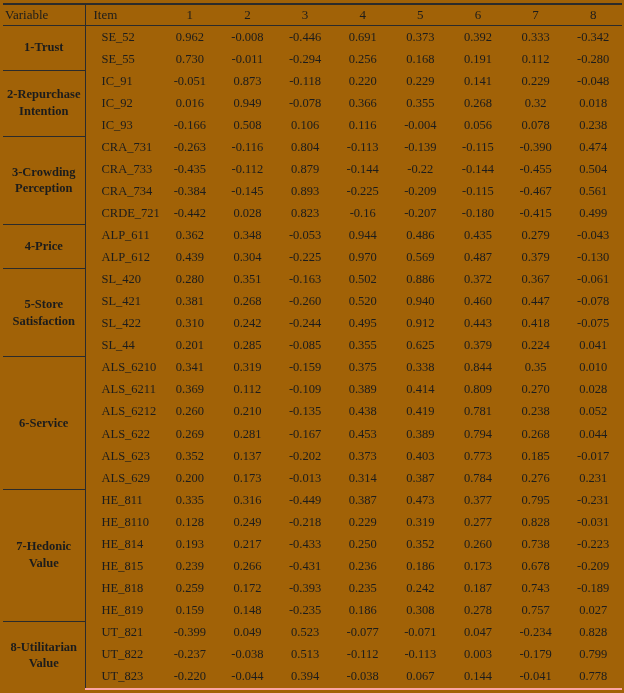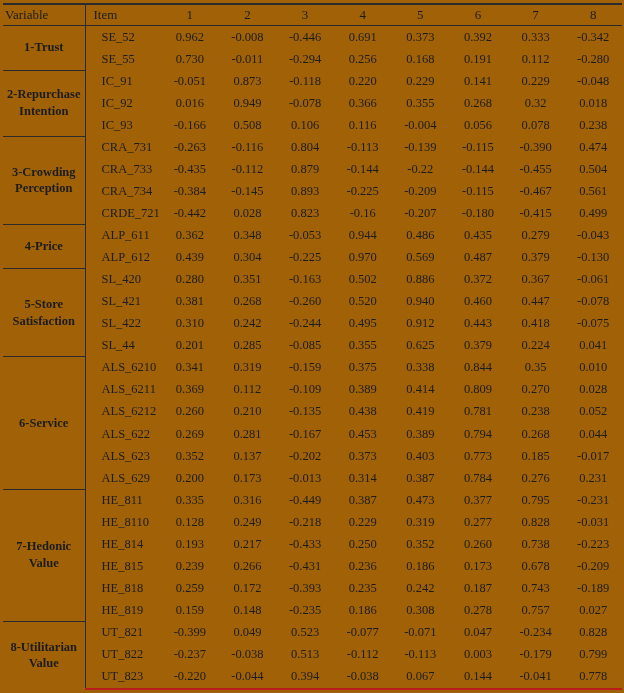--- a/index.html
+++ b/index.html
@@ -58,21 +58,21 @@
     line-height: 1.35;
     border-right: 1px solid #2b2b2b;
     font-weight: bold;
   }
   td.var-cell.group-sep { border-bottom: 1px solid #2b2b2b; }
   td.item-cell {
     text-align: left;
     padding-left: 16px;
   }
   td.num-cell { text-align: center; }
-  tbody tr:last-child td { border-bottom: 2px solid #b91c1c; }
+  tbody tr:last-child td { border-bottom: 2px solid #fca5a5; }
 </style>
 </head>
 <body>
 
 <div class="page">
   <table class="loading-table">
     <colgroup>
       <col class="col-variable">
       <col class="col-item">
       <col>

